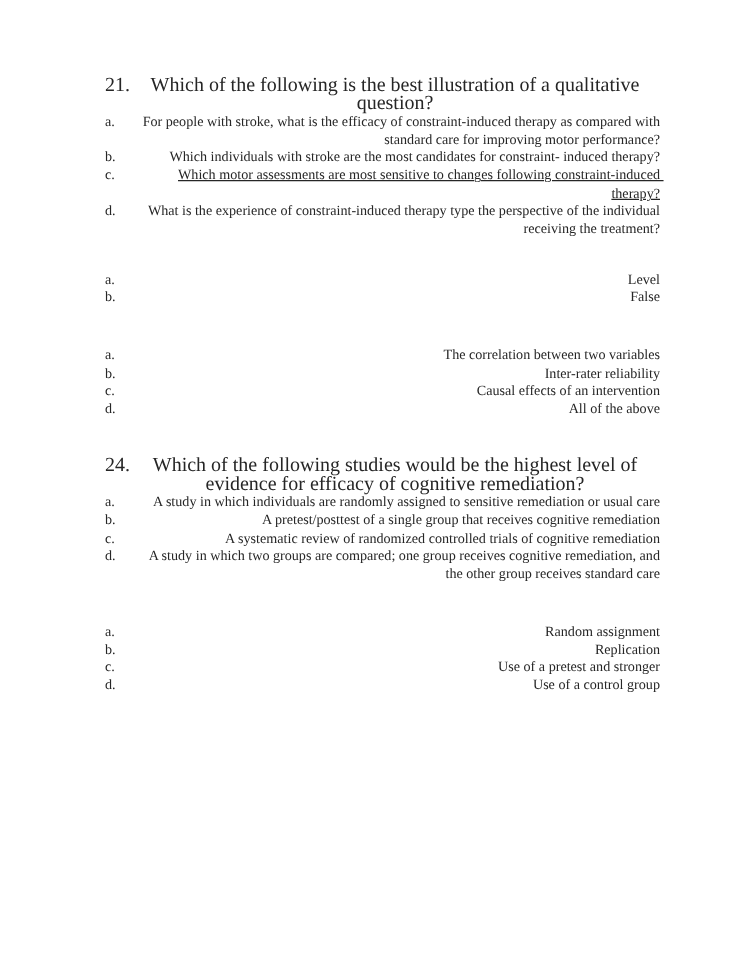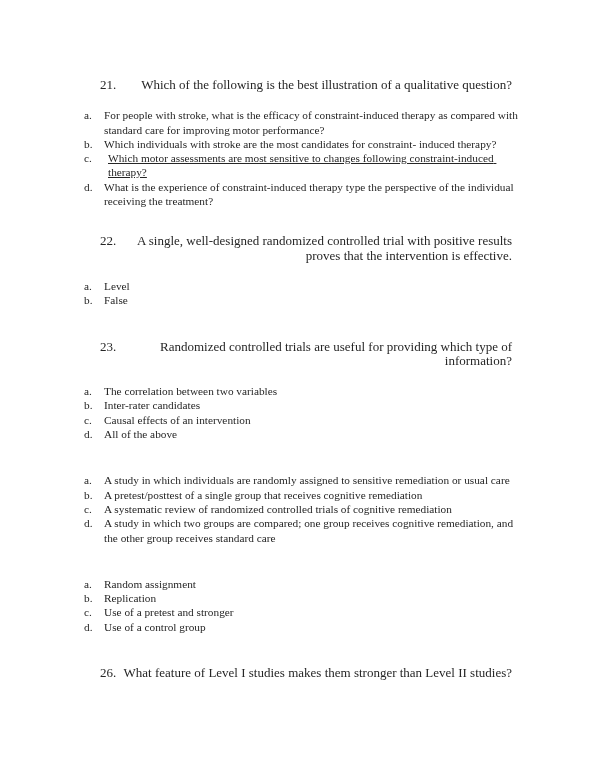--- a/index.html
+++ b/index.html
@@ -32,50 +32,50 @@
   }
   .question-block {
     margin-bottom: 26px;
   }
   .question-block.gap-lg {
     margin-bottom: 32px;
   }
   .q-row {
     display: flex;
     align-items: flex-start;
-    font-size: 13px;
+    font-size: 16px;
     line-height: 14.3px;
-    margin: 16px;
+    margin: 0;
   }
   .q-marker {
     flex: 0 0 auto;
     width: 20px;
     text-align: left;
     white-space: nowrap;
   }
   .q-text {
     flex: 1 1 auto;
-    text-align: right;
+    text-align: center;
     white-space: pre-wrap;
   }
   .option-row {
     display: flex;
     align-items: flex-start;
     font-size: 11.3px;
     line-height: 14.3px;
     margin: 0;
   }
   .opt-marker {
     flex: 0 0 auto;
     width: 20px;
     text-align: left;
   }
   .opt-text {
     flex: 1 1 auto;
-    text-align: left;
+    text-align: right;
     white-space: pre-wrap;
   }
   .opt-text.extra-indent {
     padding-left: 4px;
     text-decoration: underline;
   }
   .options {
     margin-top: 0;
   }
 </style>
@@ -104,62 +104,58 @@
           <span class="opt-text extra-indent">Which motor assessments are most sensitive to changes following constraint-induced therapy?</span>
         </div>
         <div class="option-row">
           <span class="opt-marker">d.</span>
           <span class="opt-text">What is the experience of constraint-induced therapy type the perspective of the individual receiving the treatment?</span>
         </div>
       </div>
     </div>
 
     <div class="question-block gap-lg">
-      <div class="q-row">
-        <span class="q-marker">22.</span>
-        <span class="q-text">A single, well-designed randomized controlled trial with positive results proves that the intervention is effective.</span>
-      </div>
       <div class="options">
         <div class="option-row">
           <span class="opt-marker">a.</span>
           <span class="opt-text">Level</span>
         </div>
         <div class="option-row">
           <span class="opt-marker">b.</span>
           <span class="opt-text">False</span>
         </div>
       </div>
     </div>
 
     <div class="question-block gap-lg">
-      <div class="q-row">
-        <span class="q-marker">23.</span>
-        <span class="q-text">Randomized controlled trials are useful for providing which type of information?</span>
-      </div>
       <div class="options">
         <div class="option-row">
           <span class="opt-marker">a.</span>
           <span class="opt-text">The correlation between two variables</span>
         </div>
         <div class="option-row">
           <span class="opt-marker">b.</span>
-          <span class="opt-text">Inter-rater candidates</span>
+          <span class="opt-text">Inter-rater reliability</span>
         </div>
         <div class="option-row">
           <span class="opt-marker">c.</span>
           <span class="opt-text">Causal effects of an intervention</span>
         </div>
         <div class="option-row">
           <span class="opt-marker">d.</span>
           <span class="opt-text">All of the above</span>
         </div>
       </div>
     </div>
 
     <div class="question-block gap-lg">
+      <div class="q-row">
+        <span class="q-marker">24.</span>
+        <span class="q-text">Which of the following studies would be the highest level of evidence for efficacy of cognitive remediation?</span>
+      </div>
       <div class="options">
         <div class="option-row">
           <span class="opt-marker">a.</span>
           <span class="opt-text">A study in which individuals are randomly assigned to sensitive remediation or usual care</span>
         </div>
         <div class="option-row">
           <span class="opt-marker">b.</span>
           <span class="opt-text">A pretest/posttest of a single group that receives cognitive remediation</span>
         </div>
         <div class="option-row">
@@ -187,21 +183,15 @@
           <span class="opt-marker">c.</span>
           <span class="opt-text">Use of a pretest and stronger</span>
         </div>
         <div class="option-row">
           <span class="opt-marker">d.</span>
           <span class="opt-text">Use of a control group</span>
         </div>
       </div>
     </div>
 
-    <div class="question-block">
-      <div class="q-row">
-        <span class="q-marker">26.</span>
-        <span class="q-text">What feature of Level I studies makes them stronger than Level II studies?</span>
-      </div>
-    </div>
 
   </div>
 </div>
 
 </body></html>

